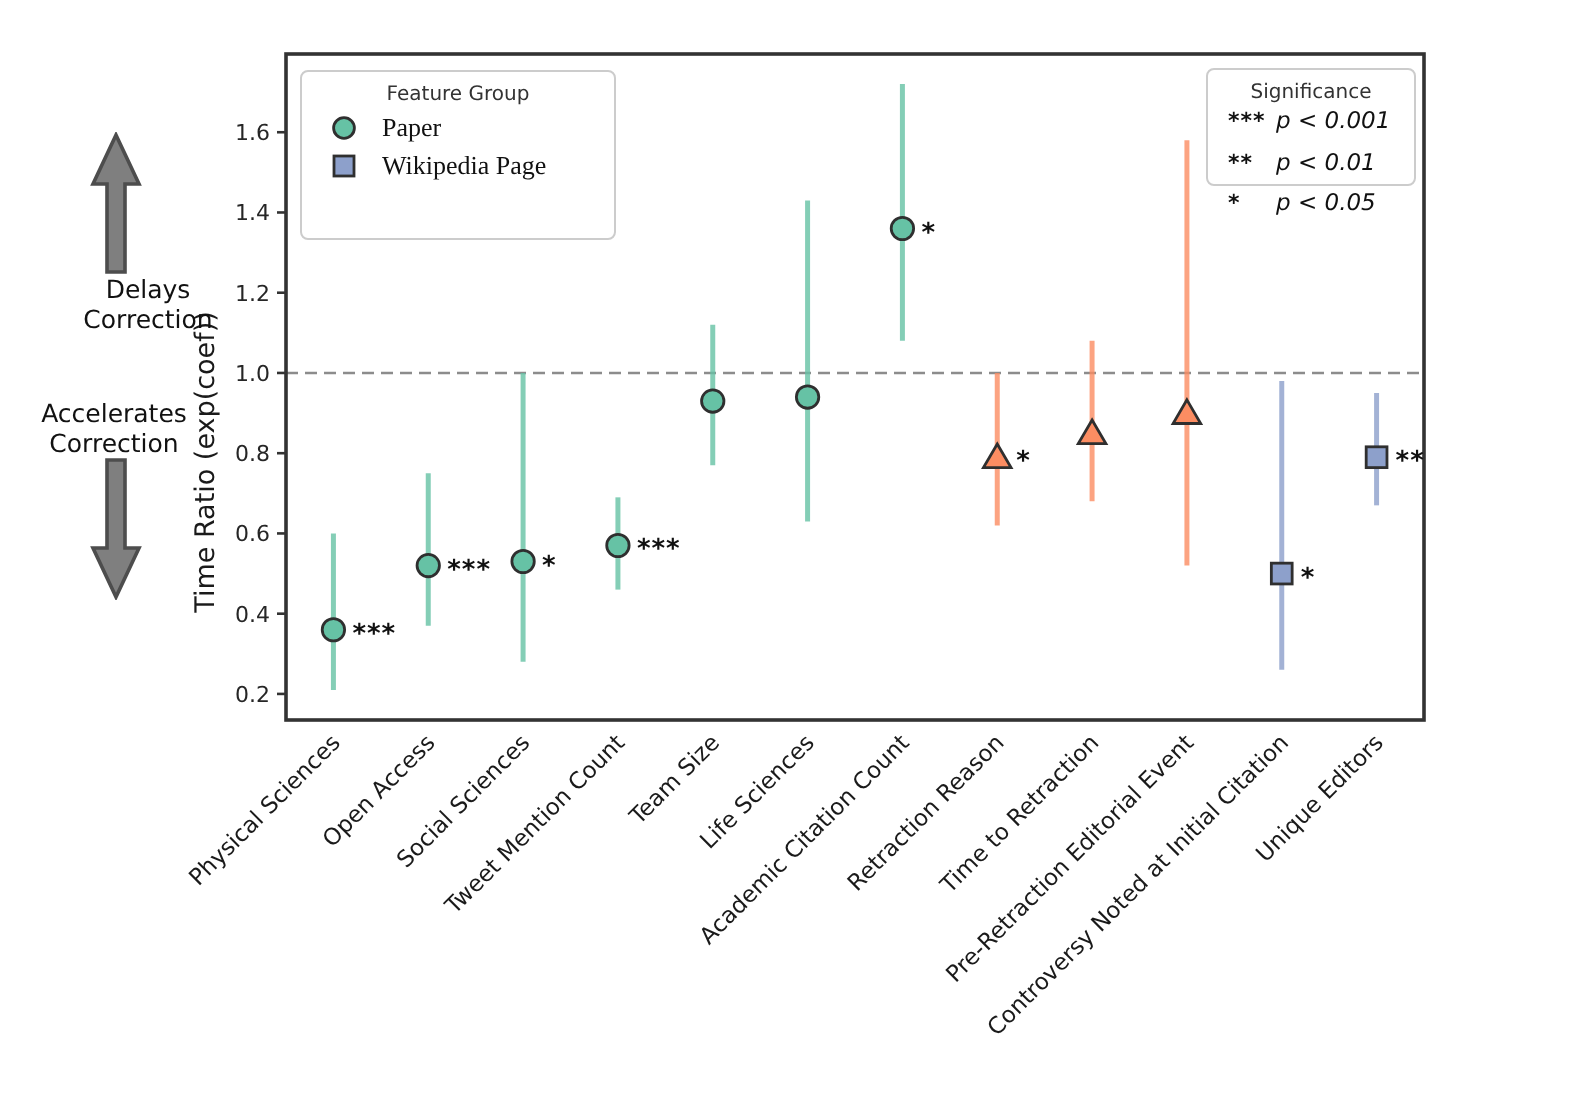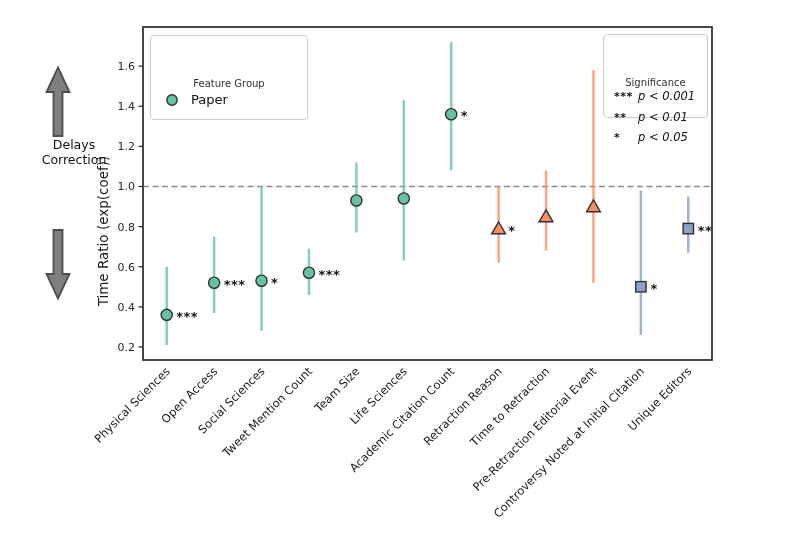--- a/index.html
+++ b/index.html
@@ -16,23 +16,23 @@
   .arrow.up{top:66px;}
   .arrow.down{top:228px;}
   .ann{position:absolute;text-align:center;font-size:12.5px;line-height:1.18;color:#111;}
   .ann.delays{left:29px;top:138px;width:90px;}
   .ann.accel{left:8px;top:200px;width:98px;}
   .legend{
     position:absolute;background:rgba(255,255,255,0.96);border:1px solid #cccccc;
     border-radius:4px;box-sizing:border-box;z-index:2;
   }
   .legend.feature{left:150px;top:35px;width:158px;height:85px;padding:5px 8px 4px 8px;}
-  .legend.sig{left:603px;top:34px;width:105px;height:84px;padding:5px 7px 4px 7px;}
-  .legend-title{font-size:10px;line-height:13px;text-align:center;color:#333;margin-top:36px;}
-  .legend-row{display:flex;align-items:center;height:19.5px;padding-left:6px;}
+  .legend.sig{left:603px;top:34px;width:105px;height:59px;padding:5px 7px 4px 7px;}
+  .legend-title{font-size:10px;line-height:13px;text-align:center;color:#333;}
+  .legend-row{display:flex;align-items:center;height:19.5px;padding-left:6px;font-family:Liberation Serif, serif;}
   .legend-row .swatch{flex:0 0 14px;margin-right:12px;}
   .legend-label{font-size:13px;color:#111;white-space:nowrap;}
   .sig-row{display:flex;align-items:baseline;height:20.5px;padding-left:3px;}
   .sig-sym{flex:0 0 24px;font-weight:bold;font-size:11px;color:#111;letter-spacing:0.5px;}
   .sig-label{font-size:11.5px;color:#111;white-space:nowrap;font-style:italic;}
 </style>
 </head>
 <body>
 
 <div class="figure">
@@ -101,31 +101,38 @@
       <text transform="translate(644.875,372) rotate(-45)" text-anchor="end" font-size="11.5" fill="#1a1a1a">Controversy Noted at Initial Citation</text>
       <text transform="translate(692.2916666666666,372) rotate(-45)" text-anchor="end" font-size="11.5" fill="#1a1a1a">Unique Editors</text>
     </svg>
 
   <div class="ylabel">Time Ratio (exp(coef))</div>
 
   <svg class="arrow up" width="30" height="72" viewBox="0 0 30 72">
     <polygon points="15,1.5 26.5,26 19.5,26 19.5,70 10.5,70 10.5,26 3.5,26" fill="#7f7f7f" stroke="#4d4d4d" stroke-width="1.8" stroke-linejoin="miter"></polygon>
   </svg>
   <div class="ann delays">Delays Correction</div>
+  <div class="ann accel">Accelerates Correction</div>
   <svg class="arrow down" width="30" height="72" viewBox="0 0 30 72">
     <polygon points="10.5,2 19.5,2 19.5,46 26.5,46 15,70.5 3.5,46 10.5,46" fill="#7f7f7f" stroke="#4d4d4d" stroke-width="1.8" stroke-linejoin="miter"></polygon>
   </svg>
 
   <div class="legend feature">
     <div class="legend-title">Feature Group</div>
     <div class="legend-row">
       <svg class="swatch" width="14" height="14" viewBox="0 0 14 14">
         <circle cx="7" cy="7" r="5.2" stroke="#2f2f2f" stroke-width="1.4" fill="#66c2a5"></circle>
       </svg>
       <span class="legend-label">Paper</span>
+    </div>
+    <div class="legend-row">
+      <svg class="swatch" width="14" height="14" viewBox="0 0 14 14">
+        <rect x="2" y="2" width="10" height="10" stroke="#2f2f2f" stroke-width="1.4" fill="#8da0cb"></rect>
+      </svg>
+      <span class="legend-label">Wikipedia Page</span>
     </div>
   </div>
 
   <div class="legend sig">
     <div class="legend-title">Significance</div>
     <div class="sig-row">
       <span class="sig-sym">***</span>
       <span class="sig-label">p &lt; 0.001</span>
     </div>
     <div class="sig-row">

